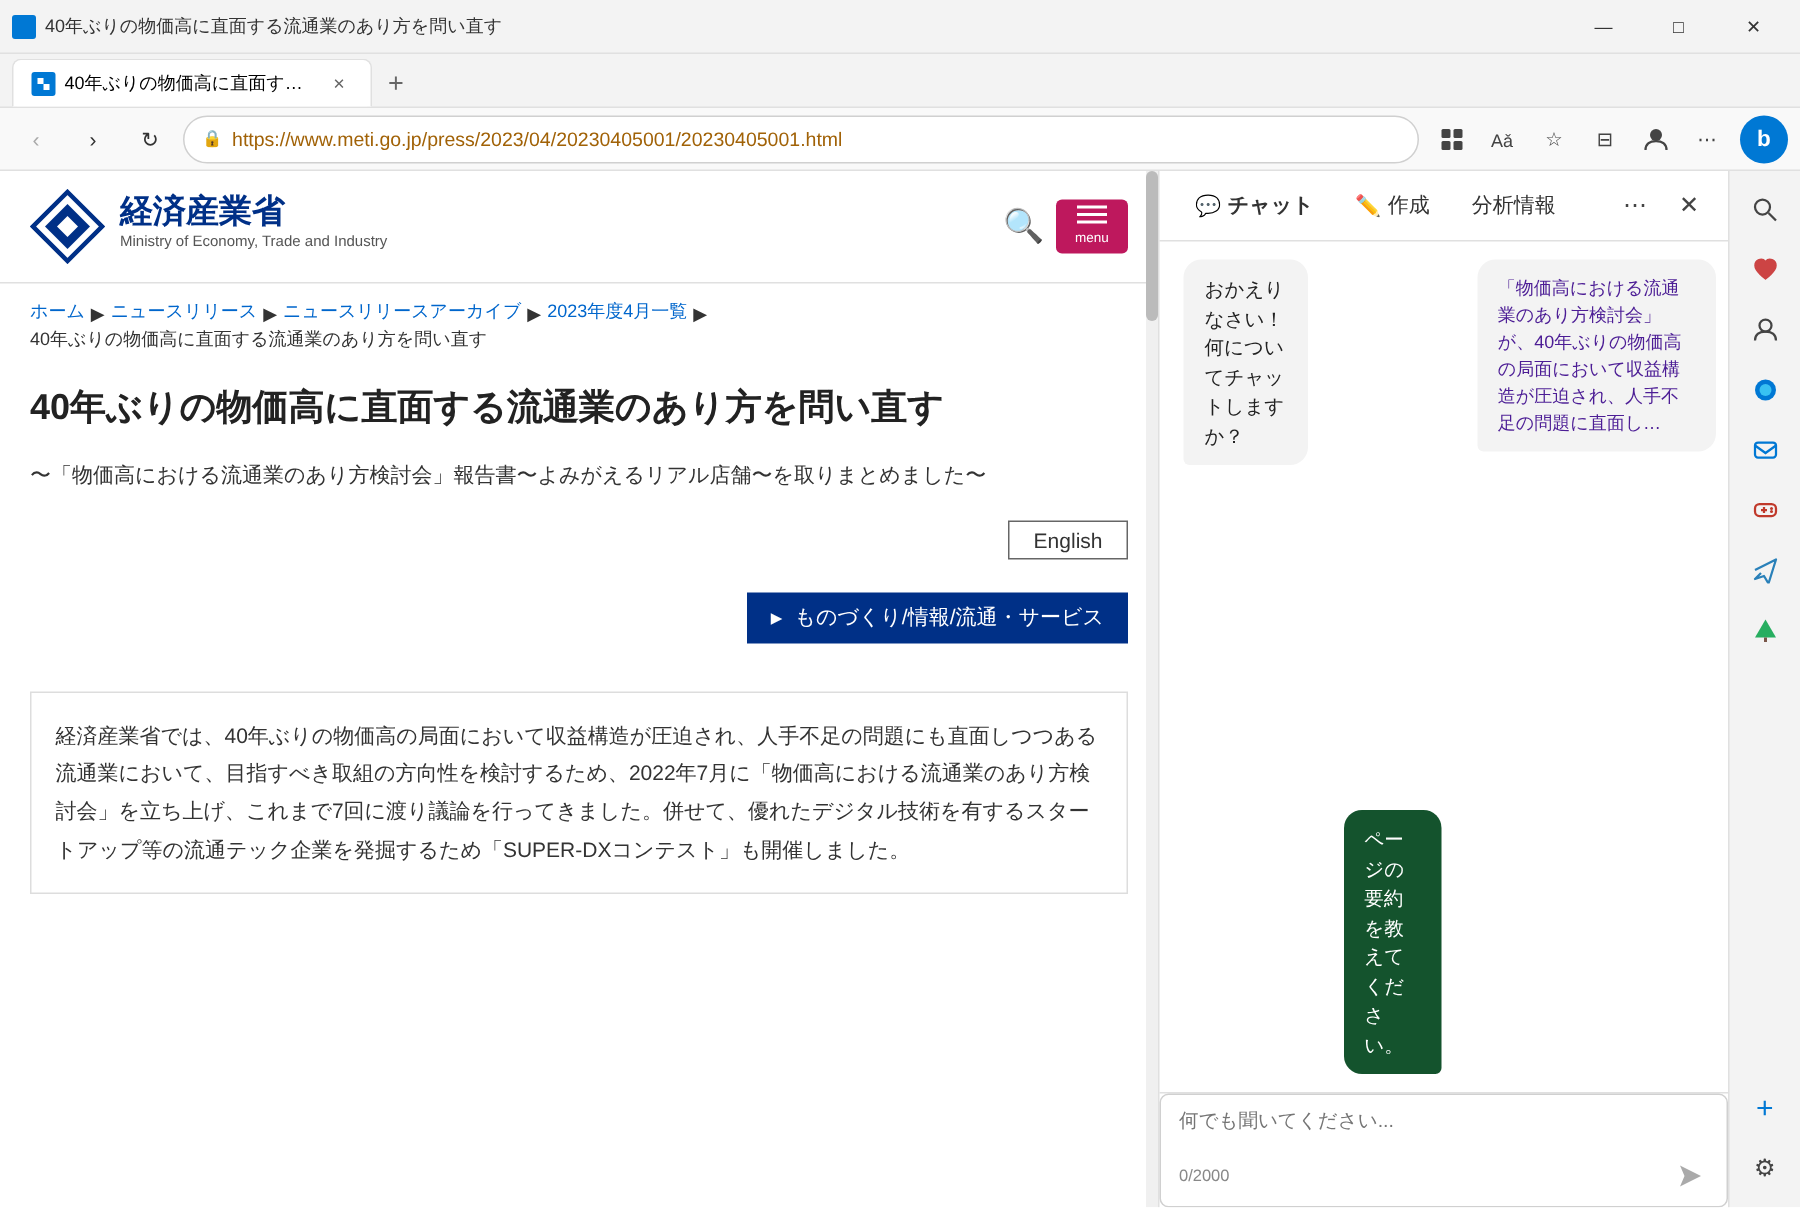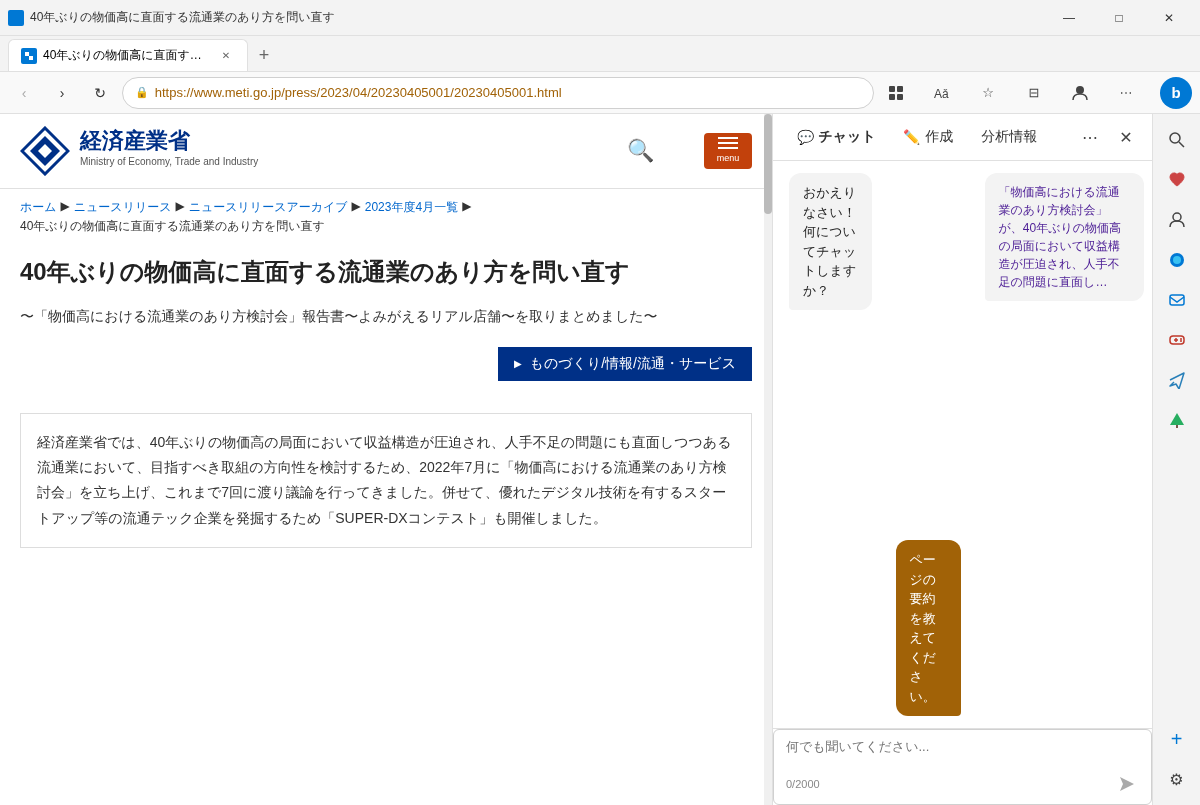--- a/index.html
+++ b/index.html
@@ -33,21 +33,21 @@
       border-bottom: 1px solid #e0e0e0;
     }
     .nav-btn { width: 32px; height: 32px; display: flex; align-items: center; justify-content: center; border-radius: 4px; cursor: pointer; color: #333; font-size: 14px; background: none; border: none; }
     .nav-btn.disabled { color: #aaa; cursor: default; }
     .url-box {
       flex: 1; height: 32px; background: #fff; border: 1px solid #d0d0d0; border-radius: 16px;
       display: flex; align-items: center; padding: 0 12px; gap: 6px; font-size: 13px;
     }
     .lock-icon { color: #666; font-size: 11px; }
     .url-text { flex: 1; color: #a16207; font-size: 13px; }
-    .toolbar-right { display: flex; align-items: center; gap: 14px; }
+    .toolbar-right { display: flex; align-items: center; gap: 2px; }
     .toolbar-icon { width: 32px; height: 32px; display: flex; align-items: center; justify-content: center; border-radius: 4px; cursor: pointer; color: #444; font-size: 13px; }
     .bing-icon { width: 32px; height: 32px; background: #0078d4; border-radius: 50%; display: flex; align-items: center; justify-content: center; color: #fff; font-size: 14px; font-weight: bold; margin-left: 4px; cursor: pointer; }
 
     
     .main-area { flex: 1; display: flex; overflow: hidden; }
 
     
     .webpage { flex: 1; overflow-y: auto; background: #fff; position: relative; }
     .webpage-inner { min-height: 100%; }
 
@@ -60,29 +60,29 @@
     .meti-header {
       background: #fff; padding: 12px 20px; display: flex; align-items: center; justify-content: space-between;
       border-bottom: 1px solid #e0e0e0;
     }
     .meti-logo { display: flex; align-items: flex-start; gap: 10px; }
     .meti-logo-text h2 { font-size: 22px; font-weight: bold; color: #003087; }
     .meti-logo-text p { font-size: 10px; color: #555; }
     .meti-header-icons { display: flex; gap: 8px; align-items: center; }
     .meti-search-btn { font-size: 22px; color: #333; cursor: pointer; }
     .meti-menu-btn {
-      width: 48px; height: 36px; background: #c2410c; color: #fff; border-radius: 4px;
+      width: 48px; height: 36px; background: #be185d; color: #fff; border-radius: 4px;
       display: flex; flex-direction: column; align-items: center; justify-content: center; gap: 2px; cursor: pointer;
-      font-size: 9px; padding-bottom: 2px; margin-left: 41px;
+      font-size: 9px; padding-bottom: 2px;
     }
     .meti-menu-lines { display: flex; flex-direction: column; gap: 3px; }
     .meti-menu-line { width: 20px; height: 2px; background: #fff; }
 
     
-    .breadcrumb { padding: 10px 20px; font-size: 12px; color: #0066cc; display: flex; flex-wrap: wrap; gap: 2px; align-items: flex-start; }
+    .breadcrumb { padding: 10px 20px; font-size: 12px; color: #0066cc; display: flex; flex-wrap: wrap; gap: 2px; align-items: flex-end; }
     .breadcrumb a { color: #0066cc; text-decoration: none; }
     .breadcrumb .sep { color: #333; margin: 0 2px; }
     .breadcrumb .current { color: #333; }
 
     
     .article { padding: 10px 20px 20px; }
     .article-title { font-size: 24px; font-weight: bold; color: #222; margin-bottom: 16px; line-height: 1.4; }
     .article-subtitle { font-size: 14px; color: #333; margin-bottom: 20px; line-height: 1.6; }
 
     .english-btn {
@@ -114,21 +114,21 @@
       padding: 6px 12px; font-size: 14px; cursor: pointer; color: #333; display: flex; align-items: center; gap: 4px;
       border-radius: 4px;
     }
     .sidebar-tab.active { font-weight: bold; }
     .sidebar-tab-icon { font-size: 14px; color: #0078d4; }
     .sidebar-header-actions { margin-left: auto; display: flex; align-items: center; gap: 8px; }
     .sidebar-action-btn { width: 28px; height: 28px; display: flex; align-items: center; justify-content: center; cursor: pointer; color: #444; border-radius: 4px; }
 
     .chat-bubble { max-width: 85%; padding: 10px 14px; border-radius: 12px; font-size: 13px; line-height: 1.5; margin: 4px 8px; }
     .chat-bubble.assistant { background: #f3f3f3; color: #222; align-self: flex-start; border-bottom-left-radius: 4px; }
-    .chat-bubble.user { background: #a16207; color: #fff; align-self: flex-end; border-bottom-right-radius: 4px; }
+    .chat-bubble.user { background: #14532d; color: #fff; align-self: flex-end; border-bottom-right-radius: 4px; }
     .chat-bubble.summary { background: #f3f3f3; color: #4c1d95; align-self: flex-start; border-bottom-left-radius: 4px; font-size: 12px; }
     .chat-messages { flex: 1; display: flex; flex-direction: row; padding: 8px 0; gap: 8px; }
     .chat-messages-spacer { flex: 1; }
 
     .sidebar-input-area { padding: 0; border-top: 1px solid #e0e0e0; }
     .sidebar-input-box {
       border: 1px solid #d0d0d0; border-radius: 6px; padding: 8px 12px;
       display: flex; flex-direction: column; gap: 4px;
     }
     .sidebar-input { border: none; outline: none; font-size: 13px; color: #333; width: 100%; resize: none; font-family: inherit; }
@@ -253,20 +253,23 @@
         <span class="sep">▶</span>
         <a href="#">2023年度4月一覧</a>
         <span class="sep">▶</span>
         <span class="current">40年ぶりの物価高に直面する流通業のあり方を問い直す</span>
       </div>
 
       <div class="article">
         <h1 class="article-title">40年ぶりの物価高に直面する流通業のあり方を問い直す</h1>
         <p class="article-subtitle">〜「物価高における流通業のあり方検討会」報告書〜よみがえるリアル店舗〜を取りまとめました〜</p>
 
+        <div style="display:flex;justify-content:flex-end;margin-bottom:12px;">
+          <div class="english-btn">English</div>
+        </div>
 
 
         <div style="display:flex;justify-content:flex-end;margin-bottom:16px;">
           <div class="category-btn">
             <span style="font-size:10px;">▶</span>
             <span>ものづくり/情報/流通・サービス</span>
           </div>
         </div>
 
         <div class="article-body">

